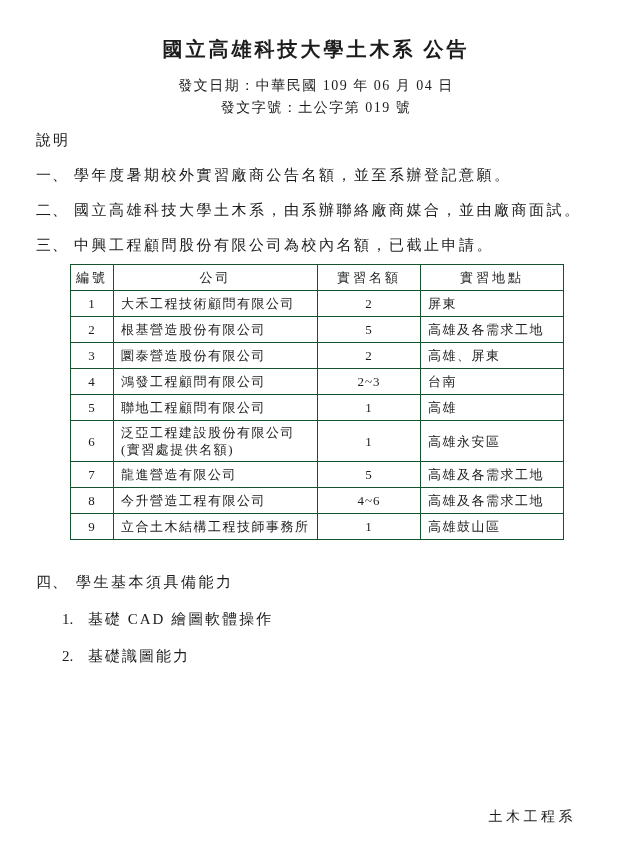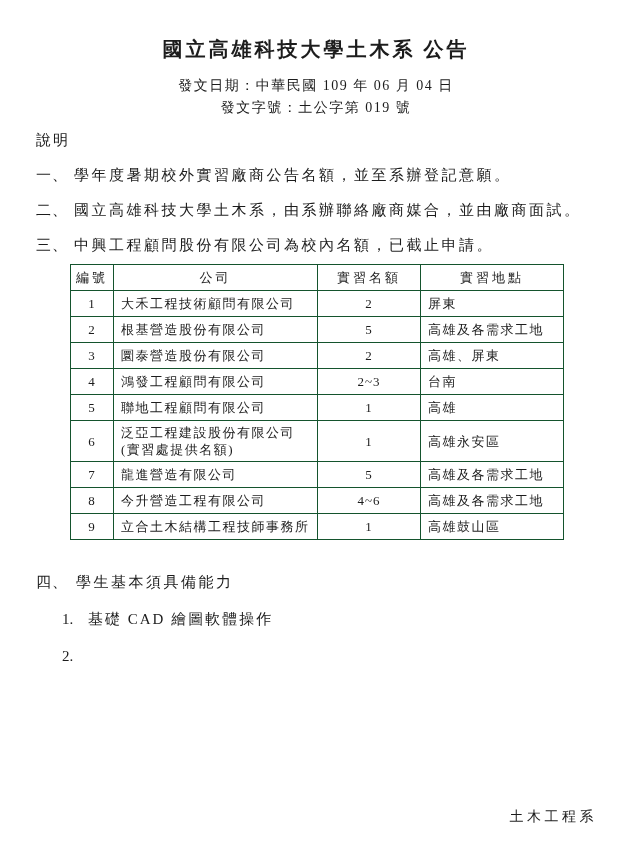--- a/index.html
+++ b/index.html
@@ -92,21 +92,21 @@
   .subitem {
     display: flex;
     margin: 13px 36px 0 62px;
     font-size: 15px;
     letter-spacing: 2px;
     line-height: 24px;
   }
   .subitem-num { width: 26px; flex-shrink: 0; letter-spacing: 0; }
   .footer {
     position: absolute;
-    right: 35px;
+    right: 56px;
     bottom: 28px;
     font-size: 14px;
     letter-spacing: 3.5px;
   }
 </style>
 </head>
 <body>
 
 <div class="page">
 
@@ -208,18 +208,19 @@
     <span>學生基本須具備能力</span>
   </div>
 
   <div id="subitems">
       <div class="subitem">
         <span class="subitem-num">1.</span>
         <span>基礎 CAD 繪圖軟體操作</span>
       </div>
       <div class="subitem">
         <span class="subitem-num">2.</span>
+        <span>基礎識圖能力</span>
       </div>
     </div>
 
   <div class="footer">土木工程系</div>
 
 </div>
 
 </body></html>

